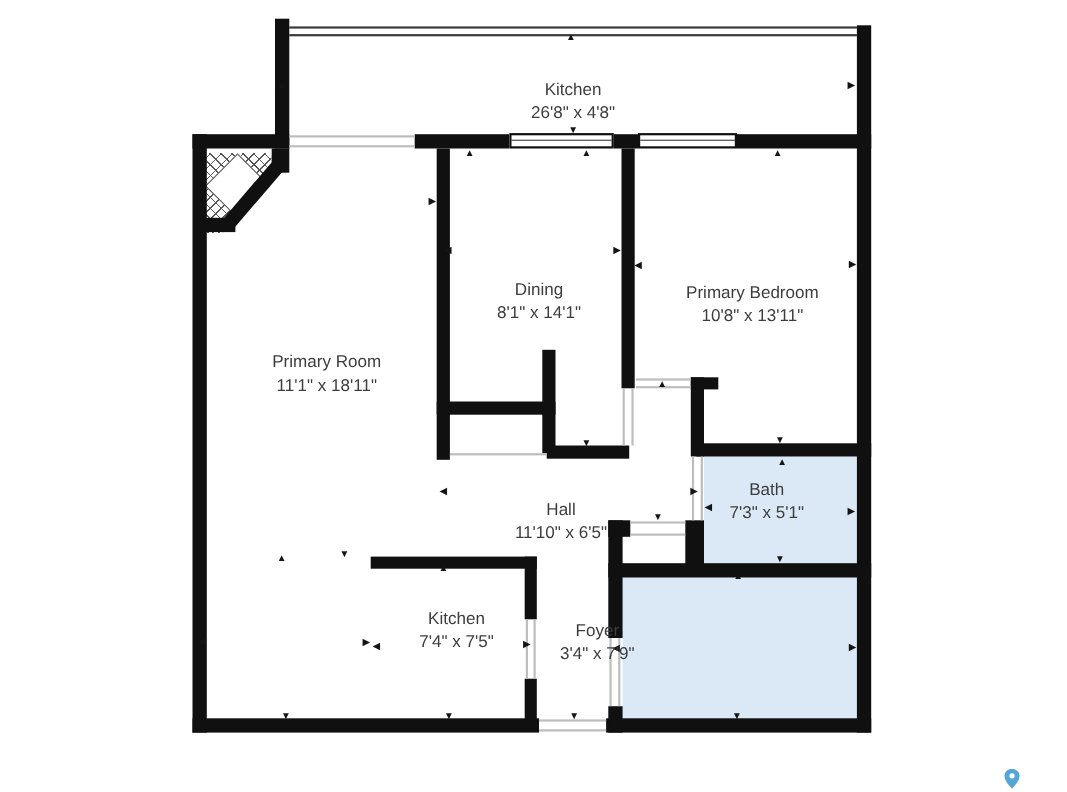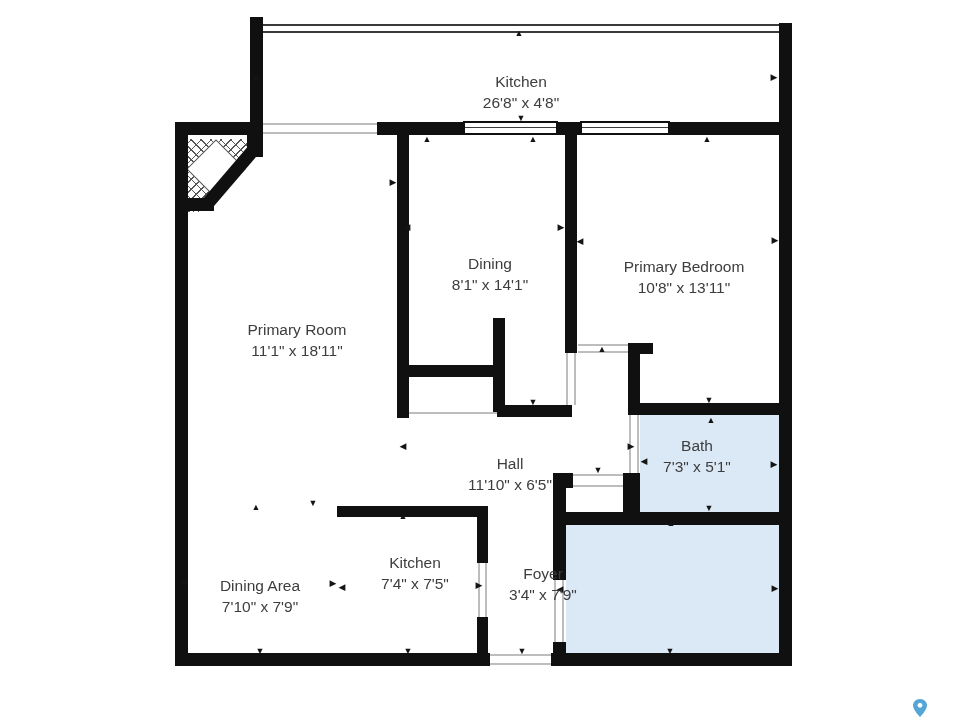--- a/index.html
+++ b/index.html
@@ -159,24 +159,20 @@
     <div>11'1" x 18'11"</div>
   </div>
   <div class="room-label" style="left:697px;top:435px">
     <div>Bath</div>
     <div>7'3" x 5'1"</div>
   </div>
   <div class="room-label" style="left:510px;top:453px">
     <div>Hall</div>
     <div>11'10" x 6'5"</div>
   </div>
-  <div class="room-label" style="left:260px;top:575px">
-    <div>Dining Area</div>
-    <div>7'10" x 7'9"</div>
-  </div>
   <div class="room-label" style="left:415px;top:552px">
     <div>Kitchen</div>
     <div>7'4" x 7'5"</div>
   </div>
   <div class="room-label" style="left:543px;top:563px">
     <div>Foyer</div>
     <div>3'4" x 7'9"</div>
   </div>
 
   <svg class="pin" viewBox="0 0 14 18">

